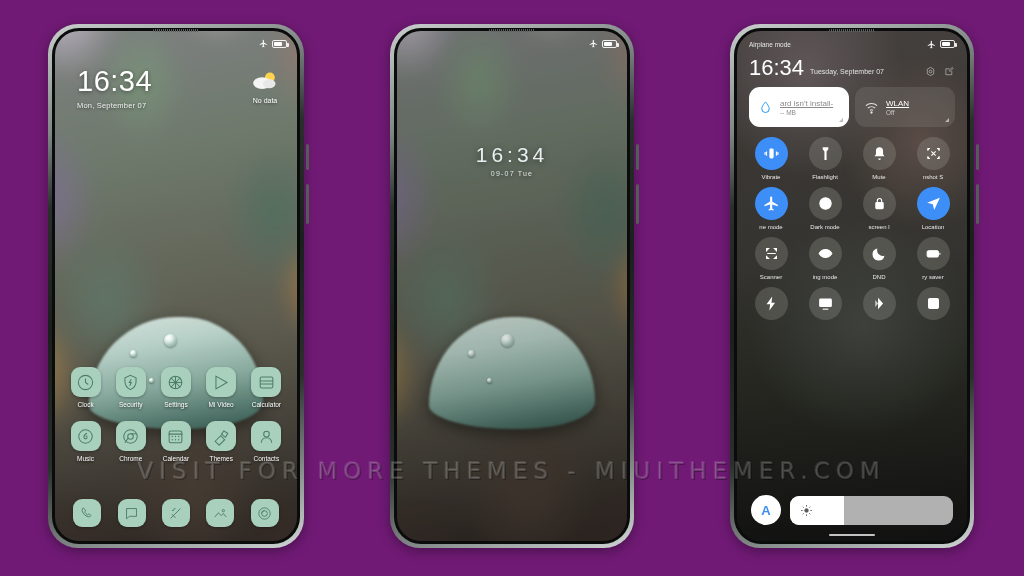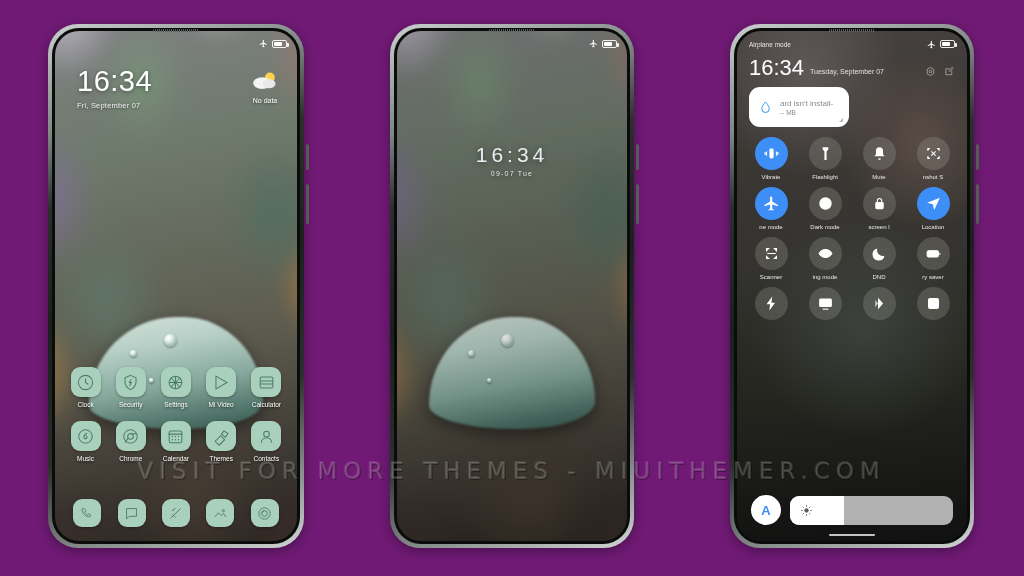--- a/index.html
+++ b/index.html
@@ -112,21 +112,21 @@
   .shade-head .d3 { font-size:7px; color:#e2e2e2; line-height:1.25; flex:1; padding-bottom:2px; }
   .shade-head .acts { display:flex; gap:8px; padding-bottom:2px; }
   .shade-head .acts svg { width:11px; height:11px; stroke:#ddd; fill:none; stroke-width:1.2; }
 
   .bigtiles { display:flex; flex-wrap:wrap; gap:6px; padding:8px 12px 0; }
   .bigtile { width:calc(50% - 3px); height:40px; border-radius:11px;
              background:rgba(150,150,145,.22); position:relative;
              display:flex; align-items:center; gap:7px; padding:0 9px; overflow:hidden; }
   .bigtile.white { background:#fff; }
   .bigtile .tl { flex:1; min-width:0; }
-  .bigtile .t1 { font-size:8px; color:#fff; white-space:nowrap; overflow:hidden; }
+  .bigtile .t1 { font-size:8px; color:#fff; white-space:nowrap; overflow:hidden;text-decoration:underline; }
   .bigtile .t2 { font-size:6.5px; color:#c9c9c5; white-space:nowrap; overflow:hidden; margin-top:1px; }
   .bigtile.white .t1 { color:#8b8b8b; }
   .bigtile.white .t2 { color:#8b8b8b; }
   .bigtile .corner { position:absolute; right:6px; bottom:5px; width:0; height:0;
                      border-left:4px solid transparent; border-bottom:4px solid rgba(255,255,255,.55); }
   .bigtile.white .corner { border-bottom-color:#bbb; }
   .bigtile svg { width:15px; height:15px; flex:none; }
 
   .toggles { padding:10px 10px 0; }
   .tgrow { display:flex; justify-content:space-between; margin-bottom:7px; }
@@ -169,21 +169,21 @@
           <svg class="ico-plane" viewBox="0 0 24 24">
               <path d="M21 16v-2l-8-5V3.5a1.5 1.5 0 0 0-3 0V9l-8 5v2l8-2.5V19l-2 1.5V22l3.5-1 3.5 1v-1.5L13 19v-5.5z"></path>
             </svg>
           <span class="batt">
               <i></i>
             </span>
         </div>
 
         <div class="lock1">
           <div class="time">16:34</div>
-          <div class="date">Fri, September 07</div>
+          <div class="date">Mon, September 07</div>
         </div>
 
         <div class="weather">
           <svg width="28" height="20" viewBox="0 0 40 28">
             <circle cx="27" cy="9" r="7" fill="#ffd34e"></circle>
             <ellipse cx="16" cy="17" rx="13" ry="8.5" fill="#f4f4f4"></ellipse>
             <ellipse cx="26" cy="18" rx="9" ry="6.5" fill="#e8e8e8"></ellipse>
           </svg>
           <div class="wtxt">No data</div>
         </div>
@@ -392,20 +392,31 @@
                 </svg>
               <div class="tl">
                 <div class="t1">ard isn't install-</div>
                 <div class="t2">-- MB</div>
               </div>
               <span class="corner"></span>
             </div>
 
 
 
+            <div class="bigtile">
+              <svg viewBox="0 0 24 24" fill="none" stroke="#e4e4e4" stroke-width="1.7">
+                  <path d="M3 9a14 14 0 0 1 18 0M6 13a9 9 0 0 1 12 0M9.5 16.5a4.5 4.5 0 0 1 5 0"></path>
+                  <circle cx="12" cy="20" r="1" fill="#e4e4e4"></circle>
+                </svg>
+              <div class="tl">
+                <div class="t1">WLAN</div>
+                <div class="t2">Off</div>
+              </div>
+              <span class="corner"></span>
+            </div>
           </div>
 
           <div class="toggles">
 
             <div class="tgrow">
               <div class="tg">
                 <div class="tgc on">
                     <svg viewBox="0 0 24 24">
                       <rect x="9" y="5" width="6" height="14" rx="2"></rect>
                       <path d="M5 9v6M3 10v4M19 9v6M21 10v4" stroke="#fff" stroke-width="1.6"></path>

